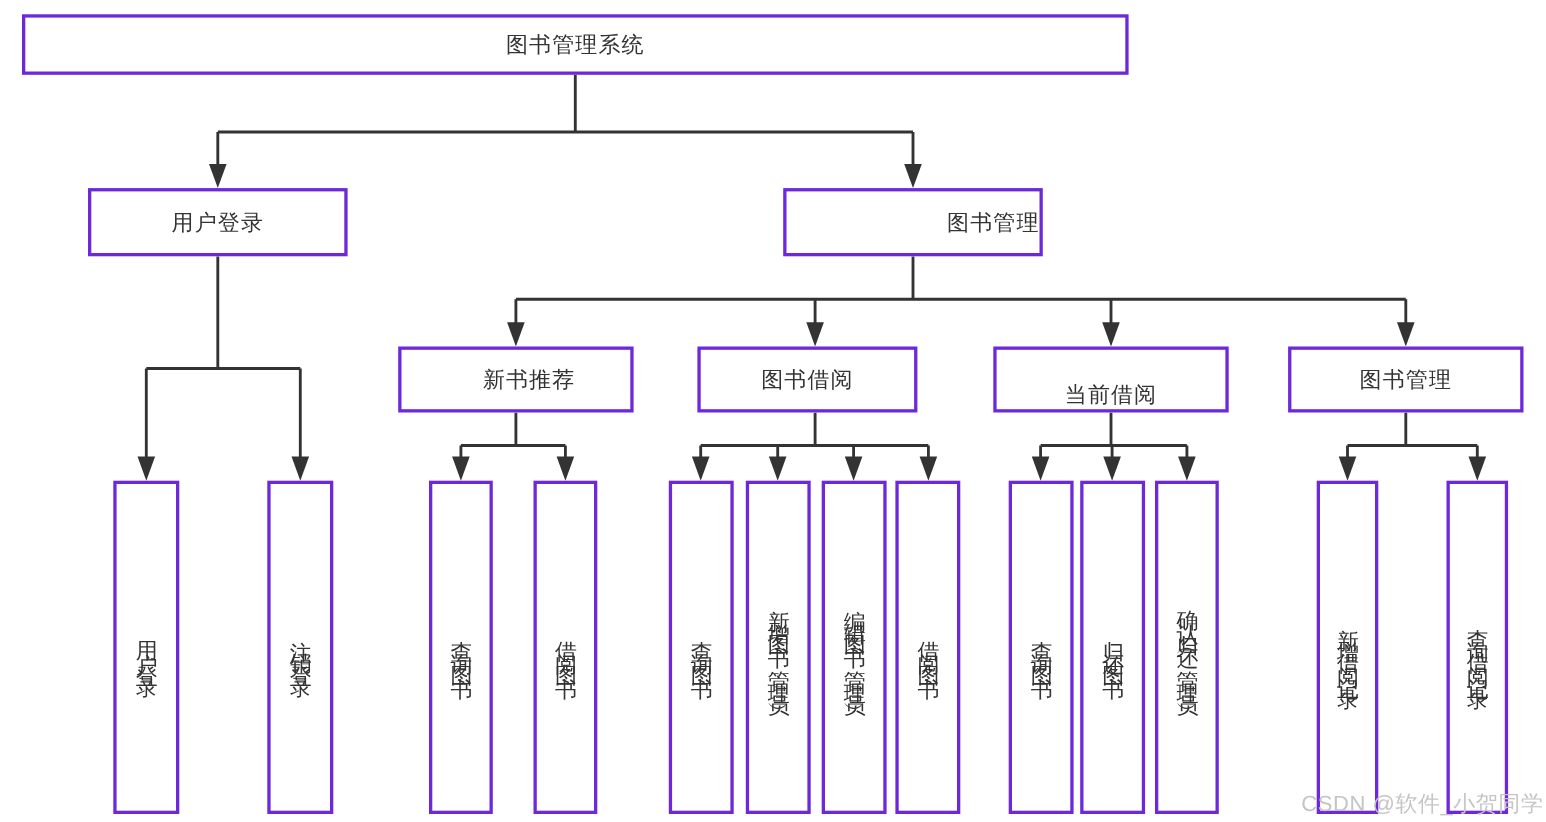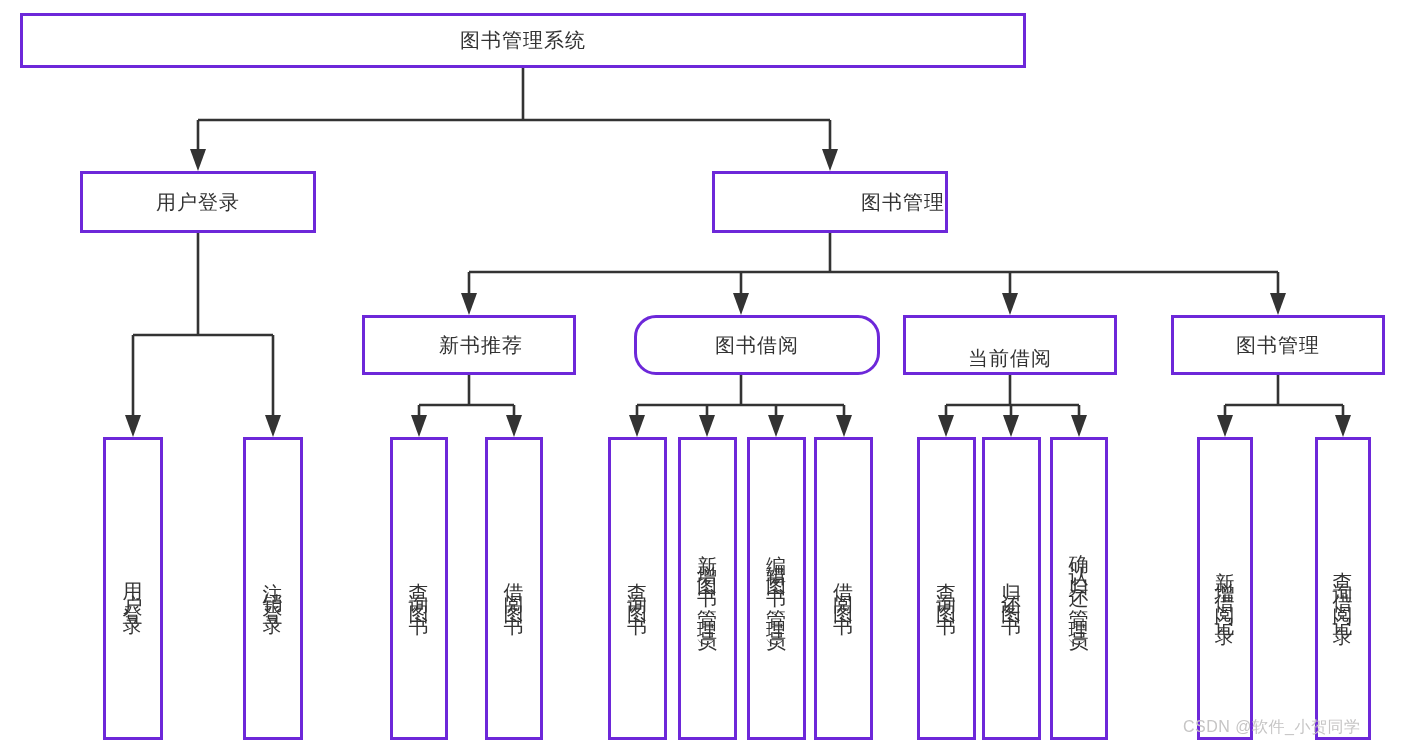--- a/index.html
+++ b/index.html
@@ -40,21 +40,21 @@
     text-orientation: mixed;
     letter-spacing: 11px;
     line-height: 1;
     white-space: nowrap;
   }
   .watermark {
     position: absolute;
     left: 1183px;
     top: 717px;
     z-index: 3;
-    font-size: 16px;
+    font-size: 20px;
     color: #c6c5c5;
     letter-spacing: 0.5px;
     white-space: nowrap;
   }
 </style>
 </head>
 <body>
 
 <div id="canvas">
 
@@ -138,21 +138,21 @@
   <div class="node hbox" style="left:80px; top:171px; width:236px; height:62px;">
     <span>用户登录</span>
   </div>
   <div class="node hbox" style="left:712px; top:171px; width:236px; height:62px;justify-content:flex-end;">
     <span>图书管理</span>
   </div>
 
   <div class="node hbox" style="left:362px; top:315px; width:214px; height:60px;padding-left:24px;">
     <span>新书推荐</span>
   </div>
-  <div class="node hbox" style="left:634px; top:315px; width:246px; height:60px;border-radius:22px;">
+  <div class="node hbox" style="left:634px; top:315px; width:200px; height:60px;">
     <span>图书借阅</span>
   </div>
   <div class="node hbox" style="left:903px; top:315px; width:214px; height:60px;align-items:flex-end;">
     <span>当前借阅</span>
   </div>
   <div class="node hbox" style="left:1171px; top:315px; width:214px; height:60px;">
     <span>图书管理</span>
   </div>
 
   <div class="node vbox" style="left:103px; top:437px; width:60px; height:303px;">

